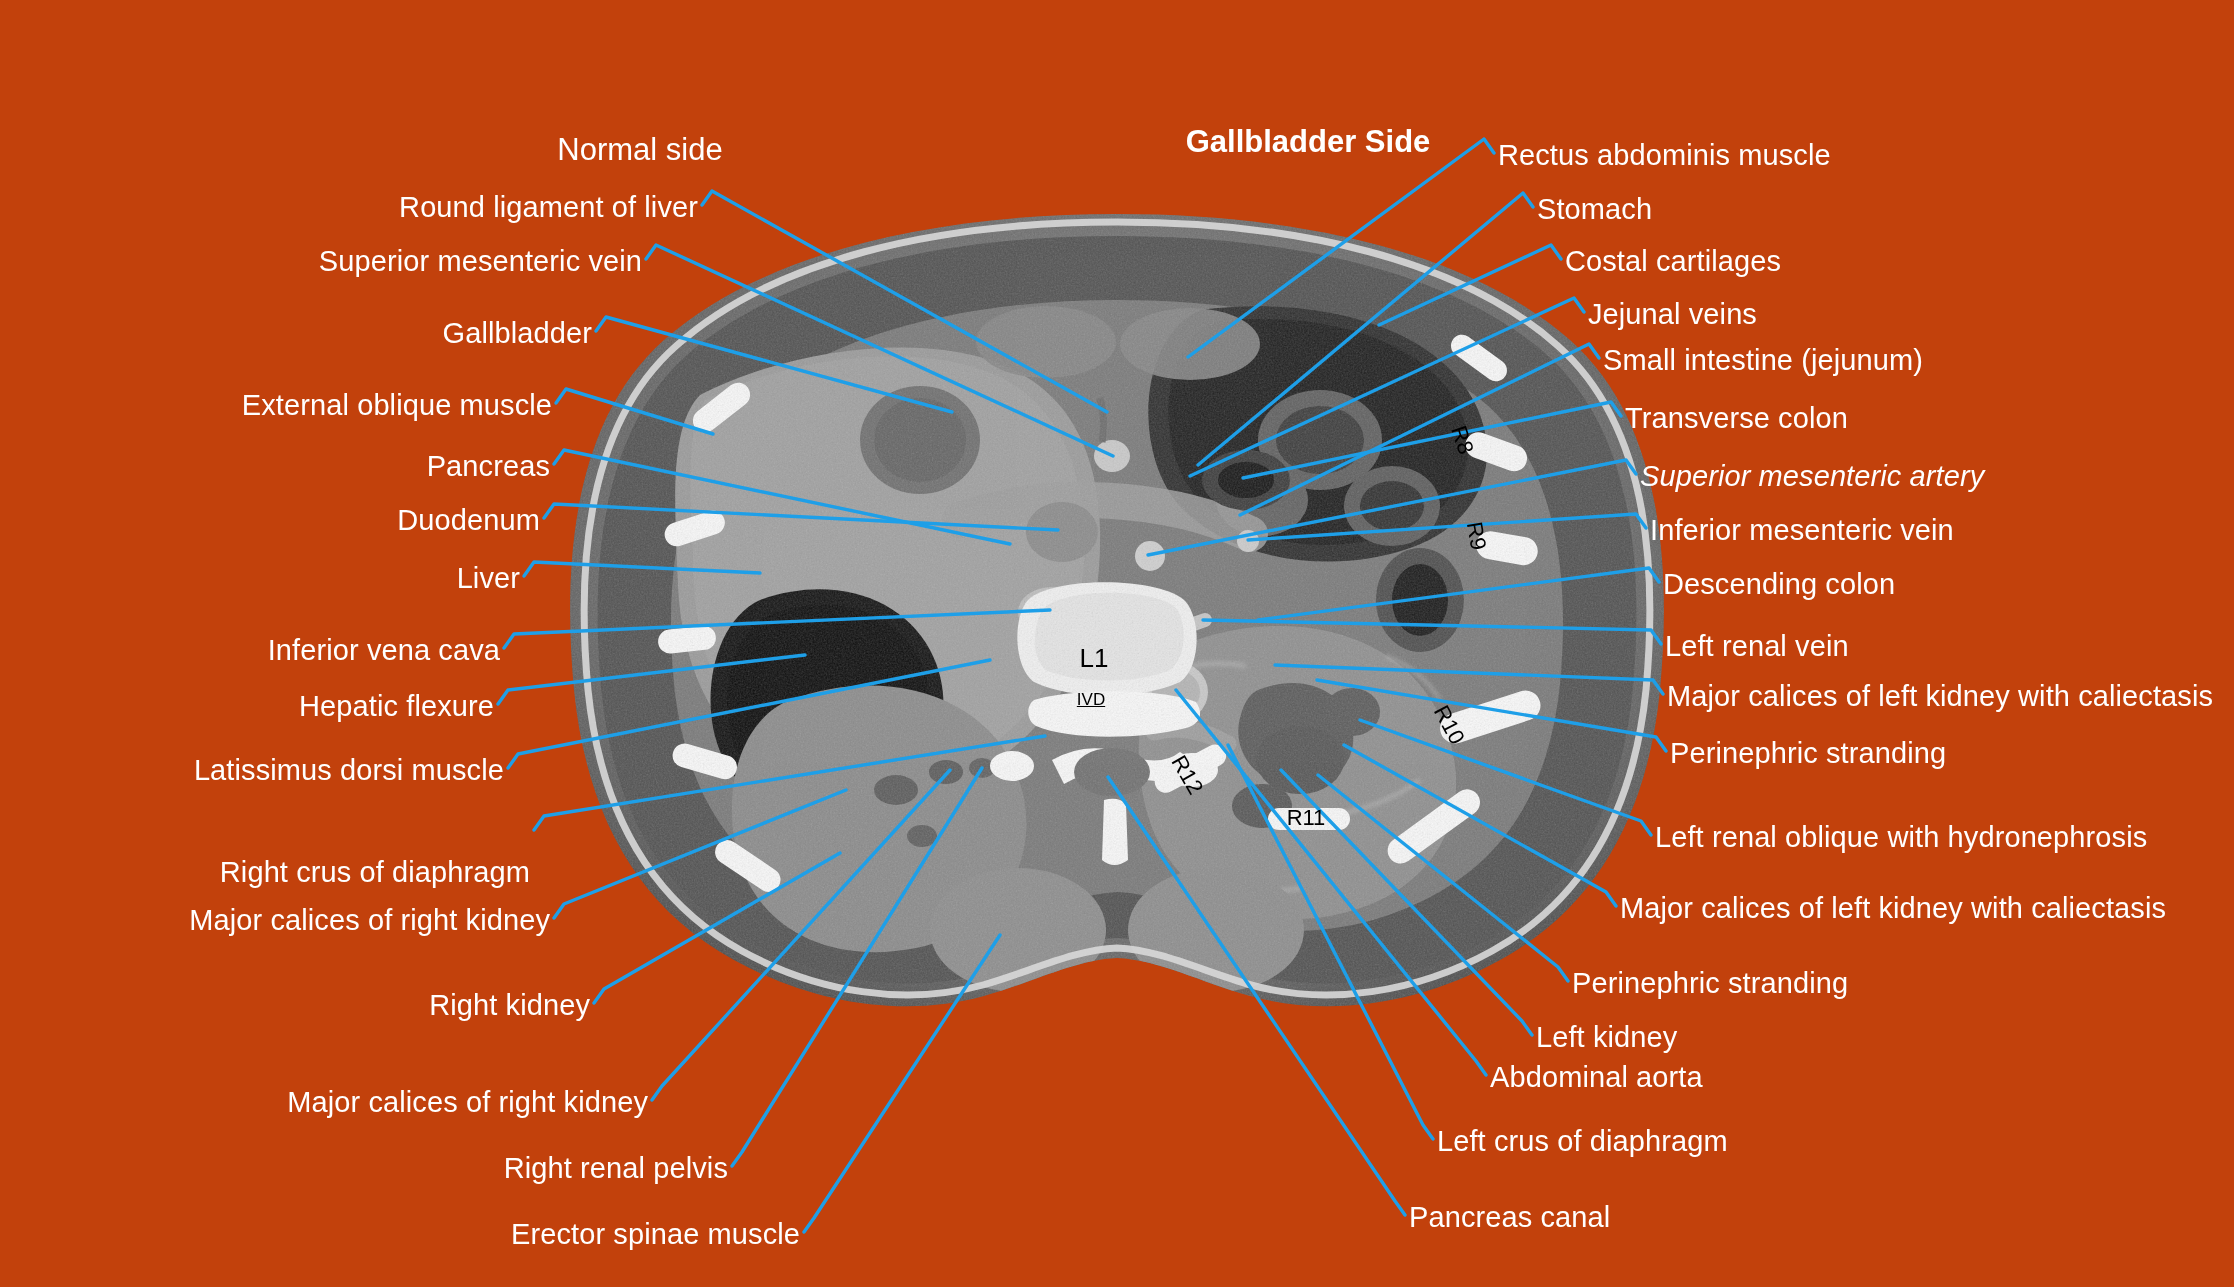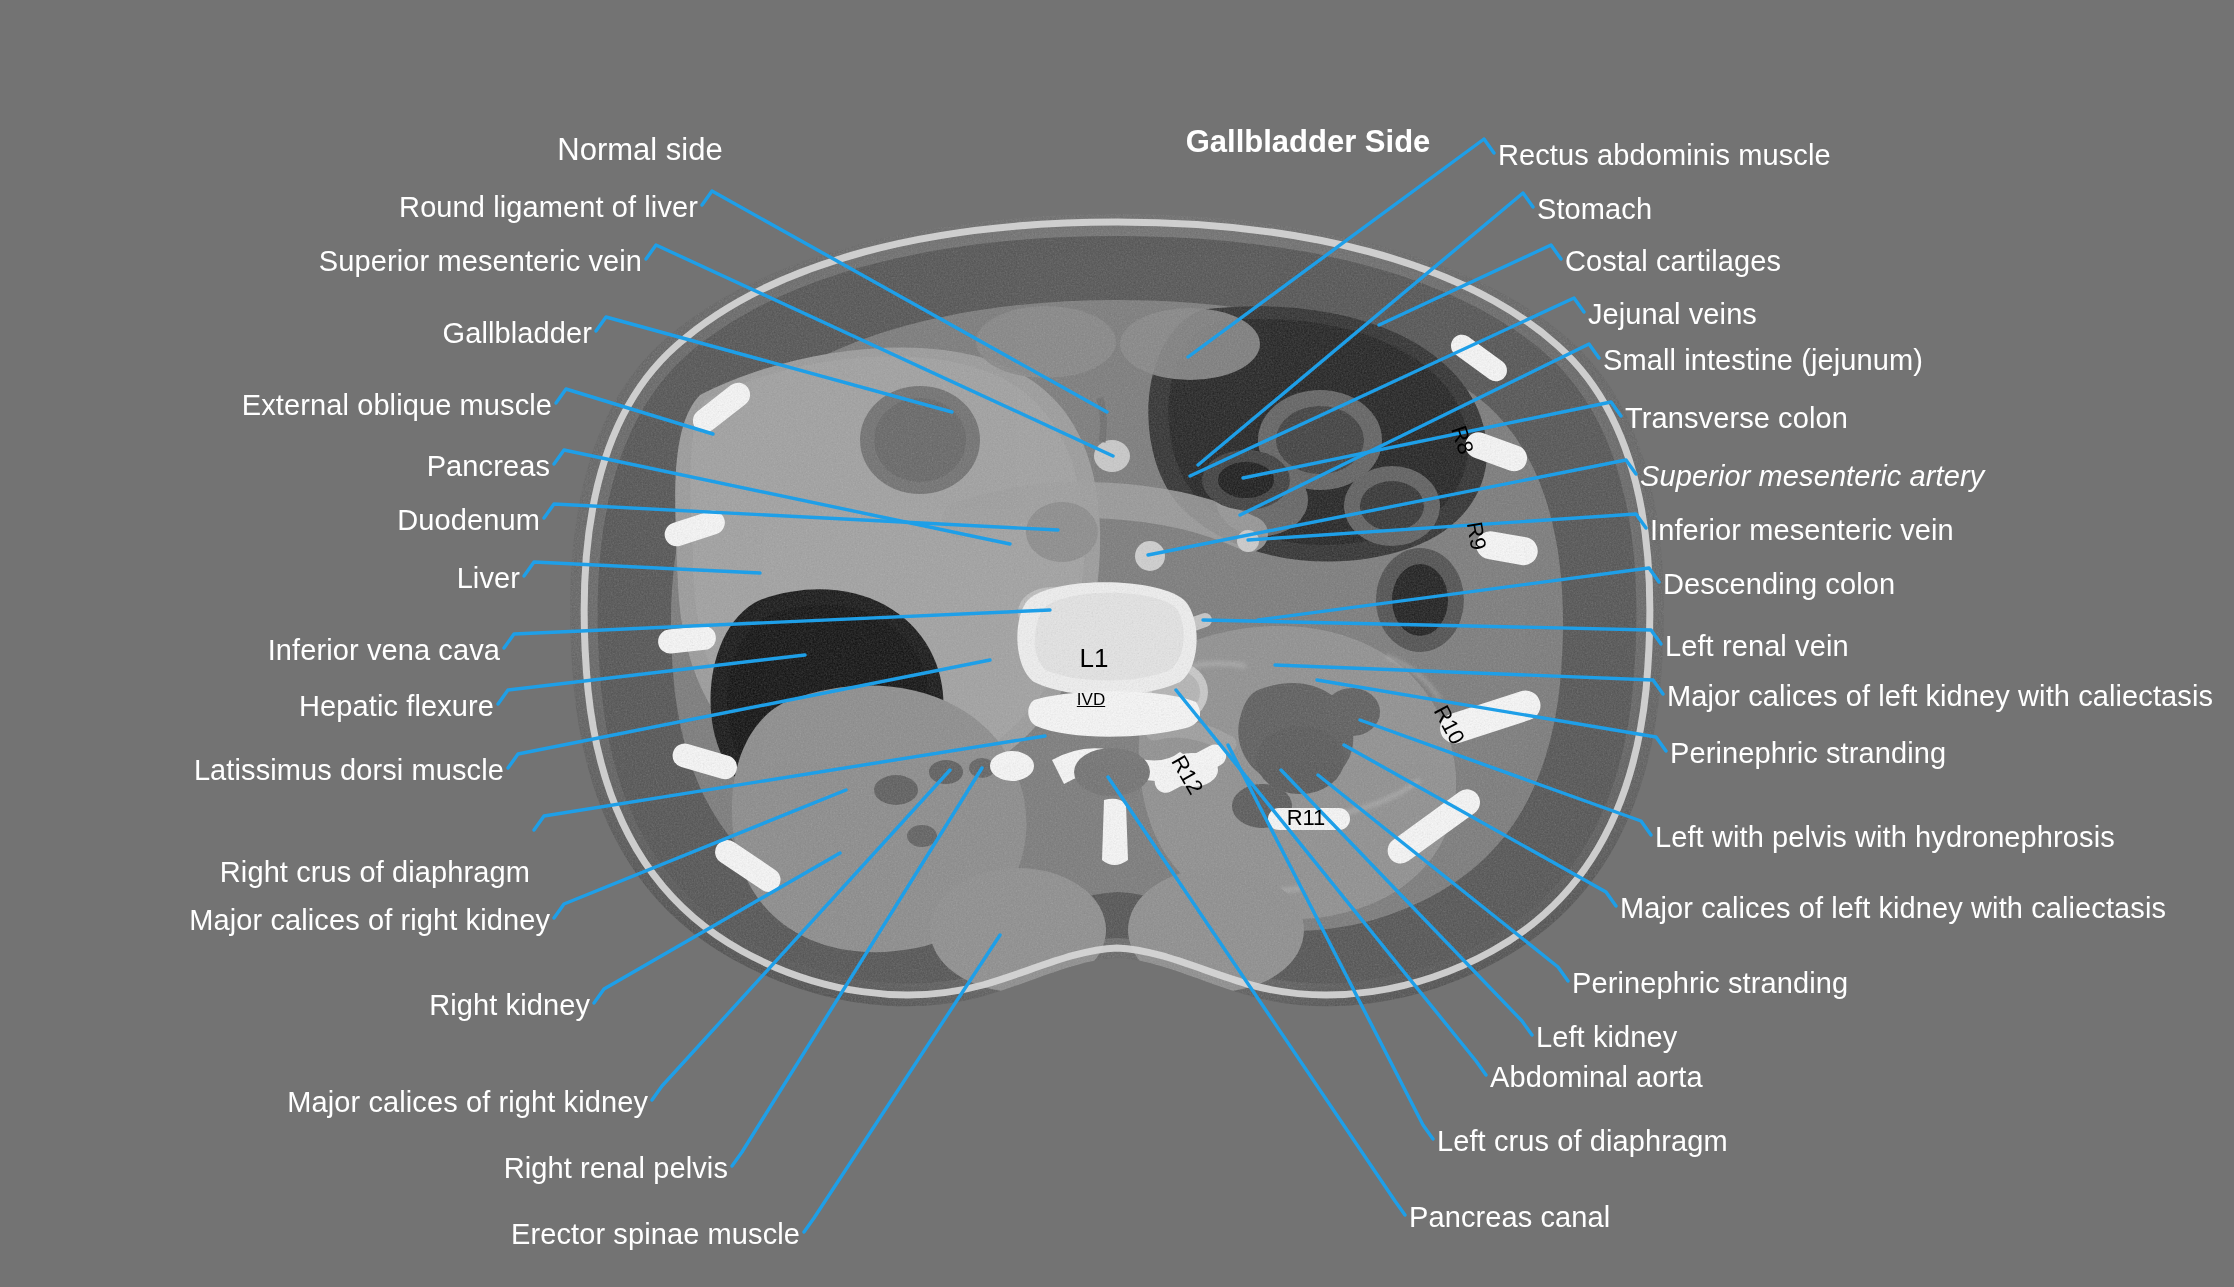--- a/index.html
+++ b/index.html
@@ -1,21 +1,21 @@
 <!DOCTYPE html>
 <html><head>
 <meta charset="utf-8">
 <title>Annotated Abdominal CT — Axial L1</title>
 <style>
   html,body{margin:0;padding:0;background:#000;}
   body{
     font-family:"Liberation Sans","DejaVu Sans",sans-serif;
     width:2234px;height:1287px;overflow:hidden;position:relative;
   }
-  #stage{position:absolute;left:0;top:0;width:2234px;height:1287px;background:#737373;}
+  #stage{position:absolute;left:0;top:0;width:2234px;height:1287px;background:#c2410c;}
 
   
   #ct-layer{position:absolute;left:0;top:0;width:2234px;height:1287px;}
   #ct-svg{position:absolute;left:0;top:0;}
 
   
   #lines-svg{position:absolute;left:0;top:0;pointer-events:none;}
 
   
   #labels{position:absolute;left:0;top:0;width:2234px;height:1287px;}
@@ -395,21 +395,21 @@
         <div class="label left-anchor" style="left: 1565px; top: 261px;">Costal cartilages</div>
         <div class="label left-anchor" style="left: 1588px; top: 314px;">Jejunal veins</div>
         <div class="label left-anchor" style="left: 1603px; top: 360px;">Small intestine (jejunum)</div>
         <div class="label left-anchor" style="left: 1625px; top: 418px;">Transverse colon</div>
         <div class="label left-anchor" style="left: 1640px; top: 476px; font-style: italic;">Superior mesenteric artery</div>
         <div class="label left-anchor" style="left: 1650px; top: 530px;">Inferior mesenteric vein</div>
         <div class="label left-anchor" style="left: 1663px; top: 584px;">Descending colon</div>
         <div class="label left-anchor" style="left: 1665px; top: 646px;">Left renal vein</div>
         <div class="label left-anchor" style="left: 1667px; top: 696px;">Major calices of left kidney with caliectasis</div>
         <div class="label left-anchor" style="left: 1670px; top: 753px;">Perinephric stranding</div>
-        <div class="label left-anchor" style="left: 1655px; top: 837px;">Left with pelvis with hydronephrosis</div>
+        <div class="label left-anchor" style="left: 1655px; top: 837px;">Left renal oblique with hydronephrosis</div>
         <div class="label left-anchor" style="left: 1620px; top: 908px;">Major calices of left kidney with caliectasis</div>
         <div class="label left-anchor" style="left: 1572px; top: 983px;">Perinephric stranding</div>
         <div class="label left-anchor" style="left: 1536px; top: 1037px;">Left kidney</div>
         <div class="label left-anchor" style="left: 1490px; top: 1077px;">Abdominal aorta</div>
         <div class="label left-anchor" style="left: 1437px; top: 1141px;">Left crus of diaphragm</div>
         <div class="label left-anchor" style="left: 1409px; top: 1217px;">Pancreas canal</div>
       </div>
   </div>
 
 </div>

